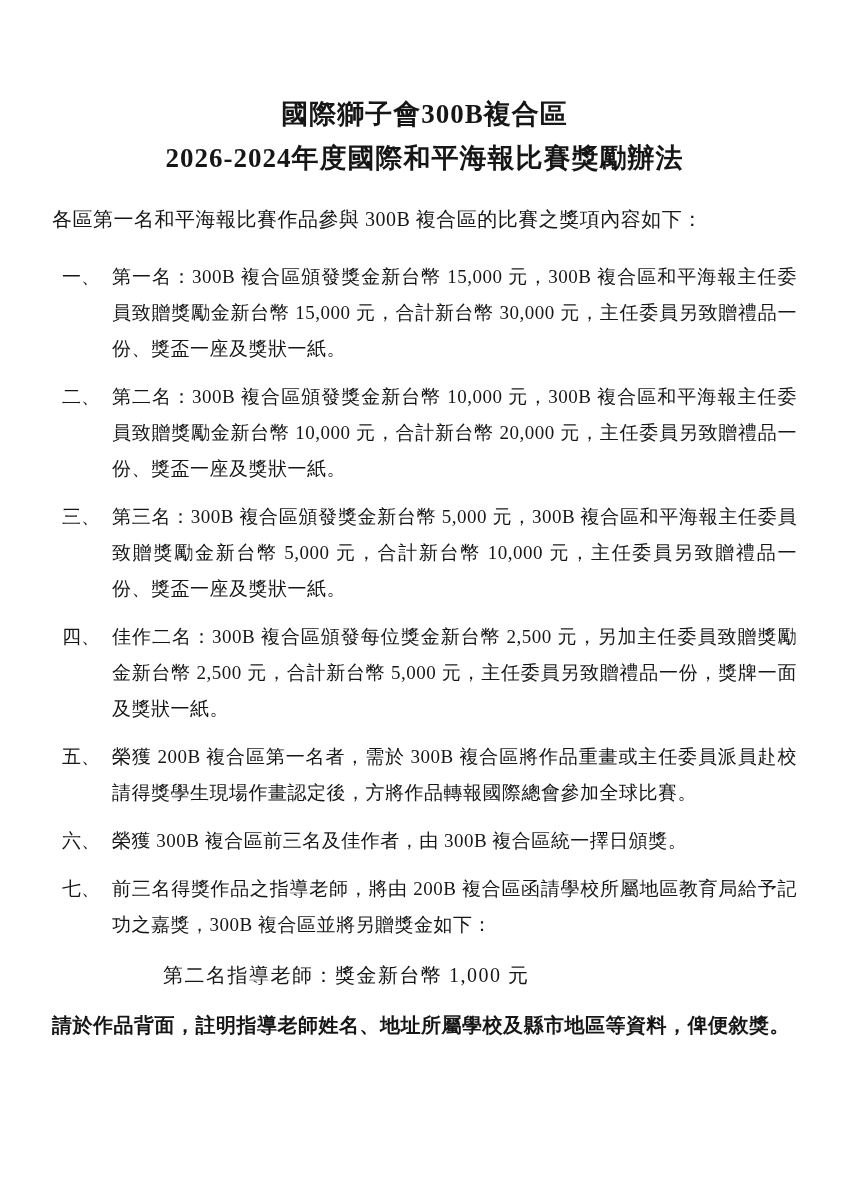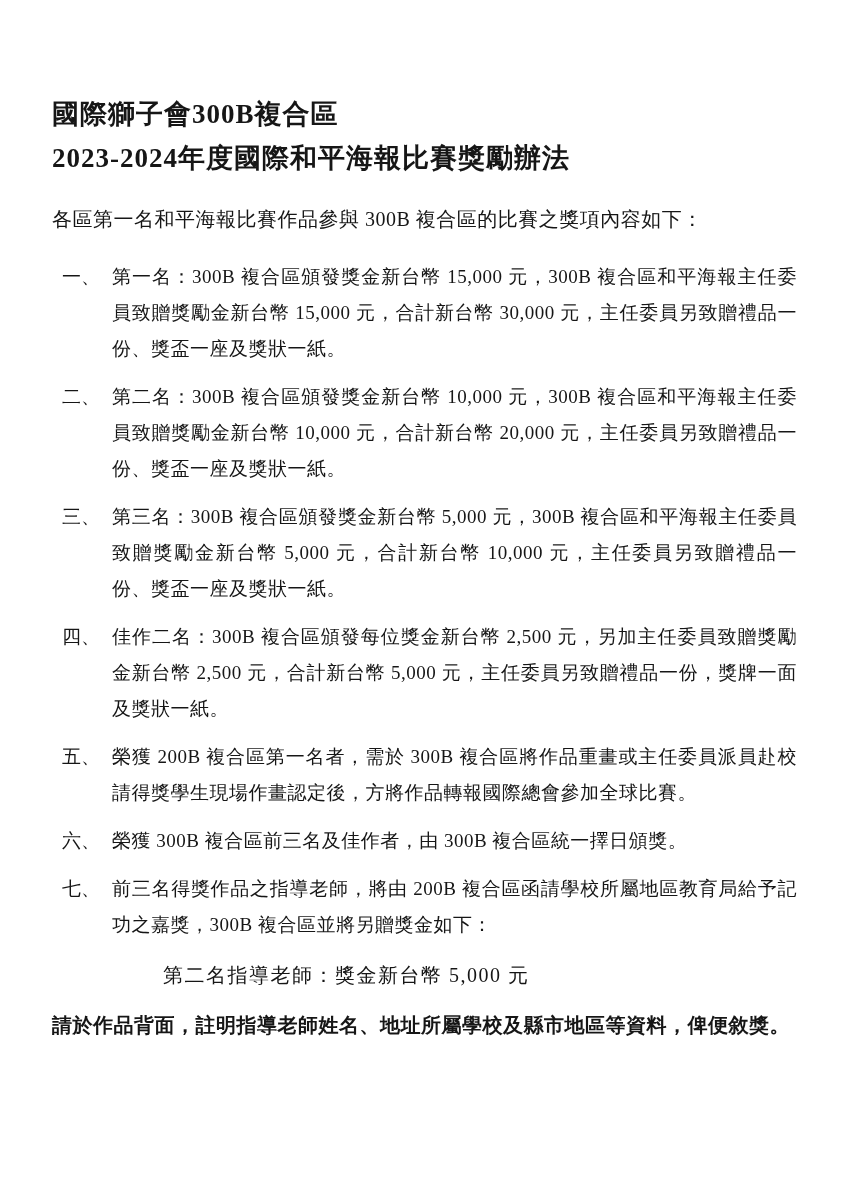--- a/index.html
+++ b/index.html
@@ -15,20 +15,21 @@
     color: #161616;
   }
   .page {
     box-sizing: border-box;
     width: 849px;
     height: 1200px;
     padding: 92px 52px 0 52px;
     background: #ffffff;
   }
   .title {
+    text-align: center;
     font-size: 27px;
     font-weight: bold;
     line-height: 44px;
     letter-spacing: 1px;
     white-space: nowrap;
   }
   .intro {
     margin: 22px 0 0 0;
     font-size: 20px;
     line-height: 35px;
@@ -71,21 +72,21 @@
     line-height: 36px;
     letter-spacing: 0.5px;
     white-space: nowrap;
   }
 </style>
 </head>
 <body>
 
 <div class="page">
   <div class="title">國際獅子會300B複合區</div>
-  <div class="title">2023-2024年度國際和平海報比賽獎勵辦法</div>
+  <div class="title">2026-2024年度國際和平海報比賽獎勵辦法</div>
 
   <p class="intro">各區第一名和平海報比賽作品參與 300B 複合區的比賽之獎項內容如下：</p>
 
   <div class="items" id="items">
   <div class="item">
     <div class="item-num">一、</div>
     <div class="item-text">第一名：300B 複合區頒發獎金新台幣 15,000 元，300B 複合區和平海報主任委員致贈獎勵金新台幣 15,000 元，合計新台幣 30,000 元，主任委員另致贈禮品一份、獎盃一座及獎狀一紙。</div>
   </div>
 
   <div class="item">
@@ -114,18 +115,18 @@
   </div>
 
   <div class="item">
     <div class="item-num">七、</div>
     <div class="item-text">前三名得獎作品之指導老師，將由 200B 複合區函請學校所屬地區教育局給予記功之嘉獎，300B 複合區並將另贈獎金如下：</div>
   </div>
 </div>
 
   <div class="teacher-list" id="teacher-prizes">
 
-  <div class="teacher-line">第二名指導老師：獎金新台幣 5,000 元</div>
+  <div class="teacher-line">第二名指導老師：獎金新台幣 1,000 元</div>
 
 </div>
 
   <p class="footer-note">請於作品背面，註明指導老師姓名、地址所屬學校及縣市地區等資料，俾便敘獎。</p>
 </div>
 
 </body></html>

